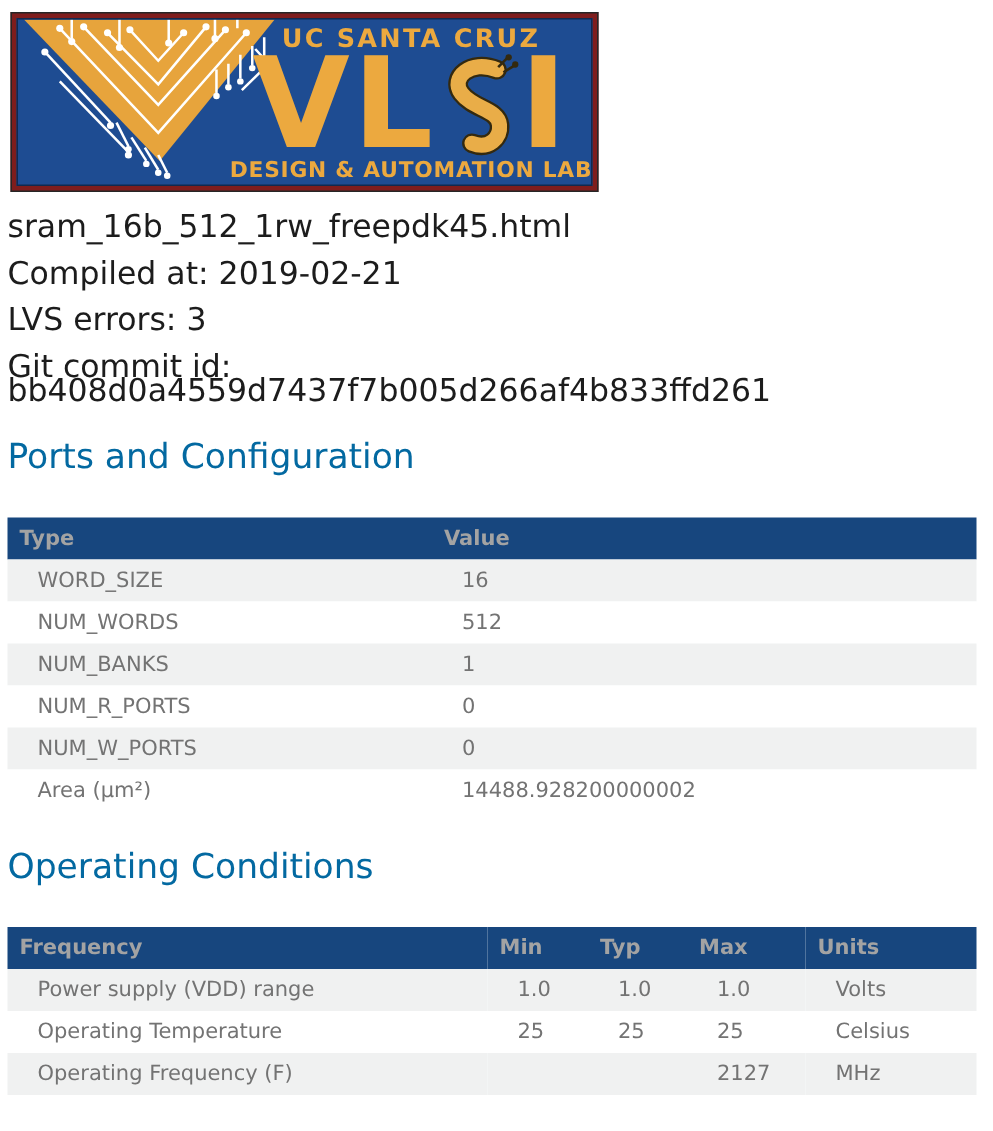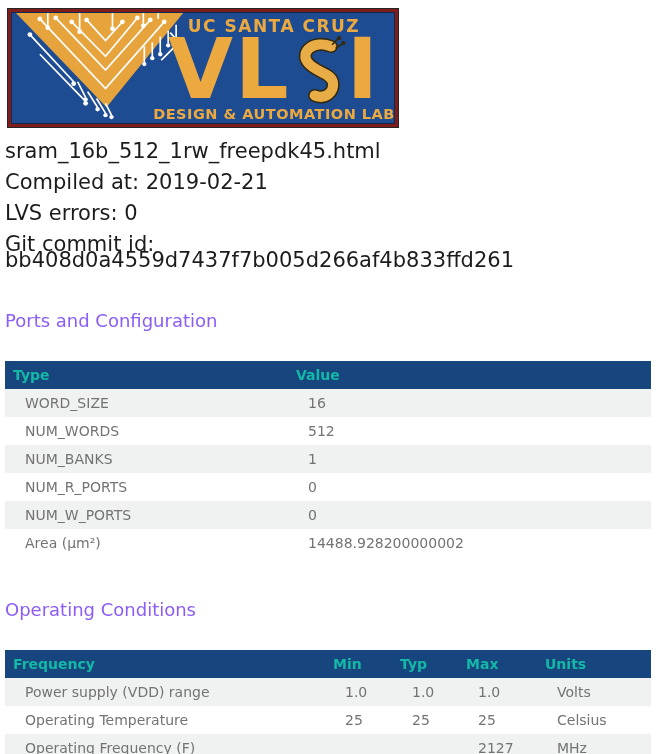--- a/index.html
+++ b/index.html
@@ -43,29 +43,29 @@
   .logo-lab {
     font-size:14.5px; font-weight:bold; letter-spacing:0.5px; white-space:nowrap;
   }
 
   
   .meta { margin-top:15px; }
   .meta p { margin:0 0 15px 0; font-size:21px; line-height:16px; }
 
   
   h2.section-title {
-    margin:40px 0 0 0; font-size:18px; line-height:26px;
-    font-weight:500; color:#8b5cf6;
+    margin:24px 0 0 0; font-size:23px; line-height:26px;
+    font-weight:500; color:#0369a1;
   }
   table.report {
     border-collapse:collapse; width:646px; margin-top:27px;
     table-layout:fixed;
   }
   table.report th {
-    background:#17467e; color:#14b8a6;
+    background:#17467e; color:#a3a3a3;
     text-align:left; font-size:14px; font-weight:bold;
     padding:6px 8px;
   }
   table.report td {
     font-size:14px; color:#737373;
     padding:6px 20px;
   }
   table.report tbody tr:nth-child(odd) { background:#f0f1f1; }
   table.report tbody tr:nth-child(even) { background:#ffffff; }
 </style>
@@ -150,21 +150,21 @@
             <span>I</span>
         </div>
         <div class="logo-lab">DESIGN &amp; AUTOMATION LAB</div>
       </div>
     </div>
   </div>
 
   <div class="meta">
     <p>sram_16b_512_1rw_freepdk45.html</p>
     <p>Compiled at: 2019-02-21</p>
-    <p>LVS errors: 0</p>
+    <p>LVS errors: 3</p>
     <p>Git commit id: bb408d0a4559d7437f7b005d266af4b833ffd261</p>
   </div>
 
   <h2 class="section-title">Ports and Configuration</h2>
 
   <table class="report">
     <colgroup>
         <col style="width:283px">
         <col>
       </colgroup>

